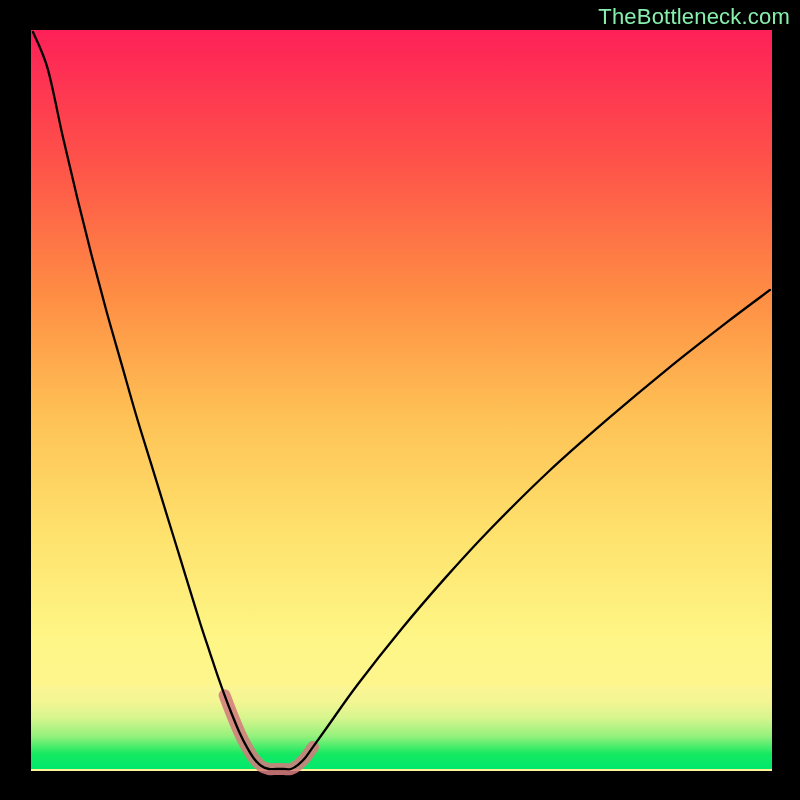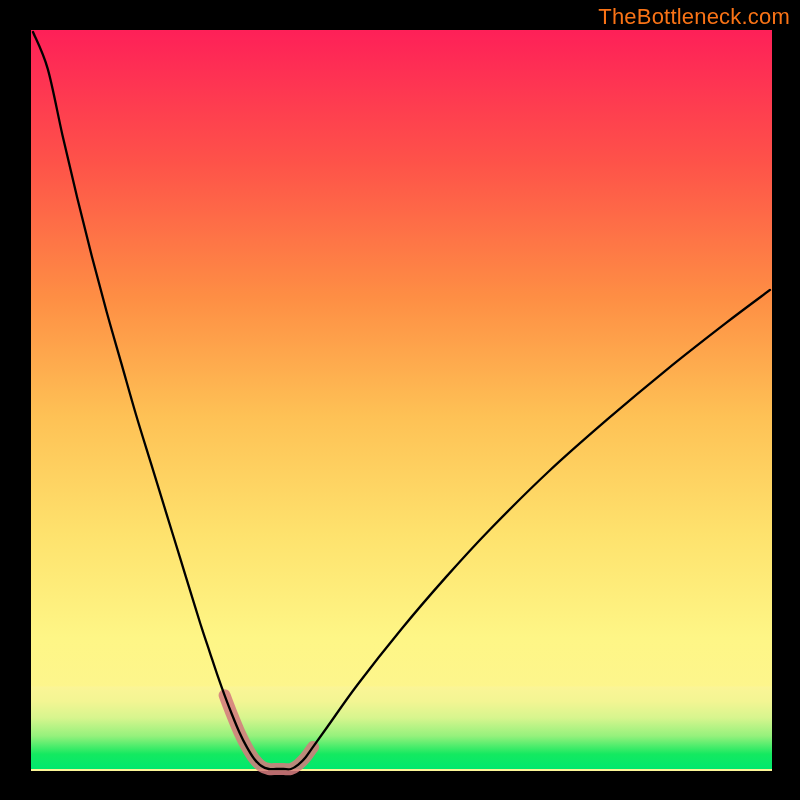--- a/index.html
+++ b/index.html
@@ -1,18 +1,18 @@
 <!DOCTYPE html>
 <html><head>
 <meta charset="utf-8">
 <style>
 html,body{margin:0;padding:0;width:800px;height:800px;background:#000;overflow:hidden}
 #stage{position:relative;width:800px;height:800px}
 svg{position:absolute;left:0;top:0}
-#watermark{position:absolute;top:4px;right:10px;font:22px Arial,Helvetica,sans-serif;color:#f97316;letter-spacing:.2px}
+#watermark{position:absolute;top:4px;right:10px;font:22px Arial,Helvetica,sans-serif;color:#86efac;letter-spacing:.2px}
 </style>
 </head>
 <body>
 
 <div id="stage">
   <svg id="chart-svg" width="800" height="800" viewBox="0 0 800 800">
     <defs>
       <linearGradient id="bg-grad" x1="0" y1="0" x2="0" y2="1">
           <stop offset="0%" stop-color="#fe2058"></stop>
           <stop offset="18%" stop-color="#fe5349"></stop>

